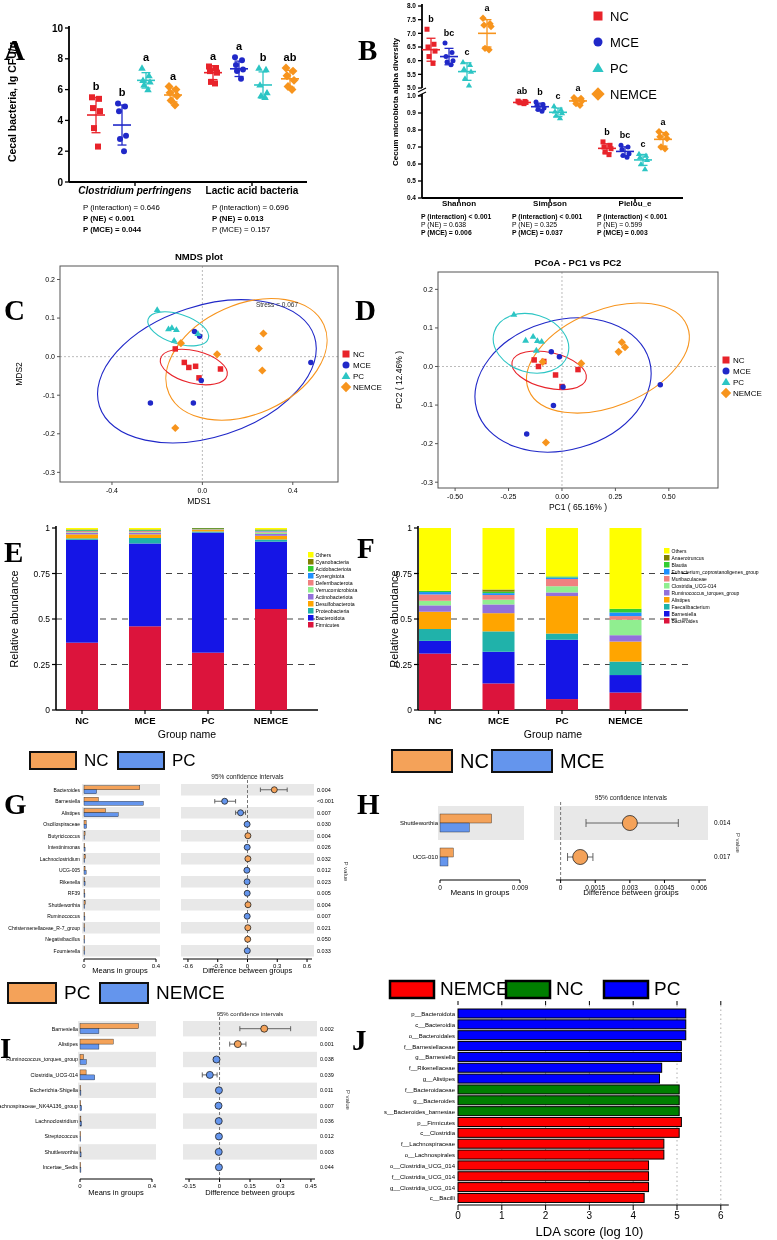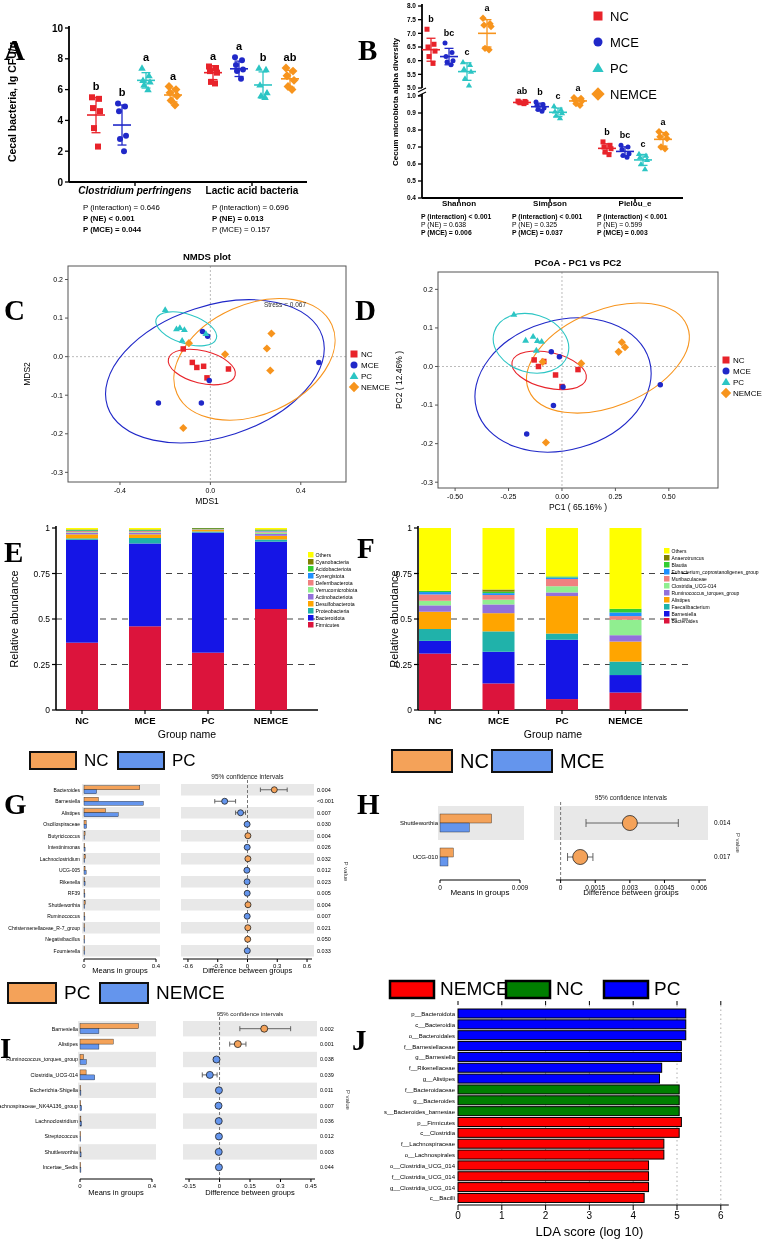--- a/index.html
+++ b/index.html
@@ -327,21 +327,21 @@
         <rect x="205.5" y="11.5" width="9" height="9" fill="#e8232a"></rect>
         <text x="222" y="20.55" font-size="13" text-anchor="start" fill="#000">NC</text>
         <circle cx="210" cy="42" r="4.5" fill="#2028c8"></circle>
         <text x="222" y="46.55" font-size="13" text-anchor="start" fill="#000">MCE</text>
         <polygon points="210,62.375 204.375,71.91304347826087 215.625,71.91304347826087" fill="#2cc5c4"></polygon>
         <text x="222" y="72.55" font-size="13" text-anchor="start" fill="#000">PC</text>
         <polygon points="210,87.33333333333333 216.66666666666666,94 210,100.66666666666667 203.33333333333334,94" fill="#f7941d"></polygon>
         <text x="222" y="98.55" font-size="13" text-anchor="start" fill="#000">NEMCE</text>
       </svg>
     </div>
-  <div class="panel" style="left:16px;top:250px;width:388px;height:260px">
+  <div class="panel" style="left:8px;top:250px;width:388px;height:260px">
       <svg id="svg-C" width="388" height="260">
         <text x="191" y="10" font-size="9.5" text-anchor="middle" fill="#000" font-weight="bold">NMDS plot</text>
         <line x1="194.39024390243904" y1="16" x2="194.39024390243904" y2="232" stroke="#aaa" stroke-width="0.8" stroke-dasharray="2,2"></line>
         <line x1="52" y1="106.64285714285715" x2="330" y2="106.64285714285715" stroke="#aaa" stroke-width="0.8" stroke-dasharray="2,2"></line>
         <rect x="52" y="16" width="278" height="216" fill="none" stroke="#555" stroke-width="1"></rect>
         <line x1="103.98373983739837" y1="232" x2="103.98373983739837" y2="235" stroke="#555" stroke-width="1"></line>
         <text x="103.98373983739837" y="243" font-size="7" text-anchor="middle" fill="#000">-0.4</text>
         <line x1="194.39024390243904" y1="232" x2="194.39024390243904" y2="235" stroke="#555" stroke-width="1"></line>
         <text x="194.39024390243904" y="243" font-size="7" text-anchor="middle" fill="#000">0.0</text>
         <line x1="284.7967479674797" y1="232" x2="284.7967479674797" y2="235" stroke="#555" stroke-width="1"></line>

